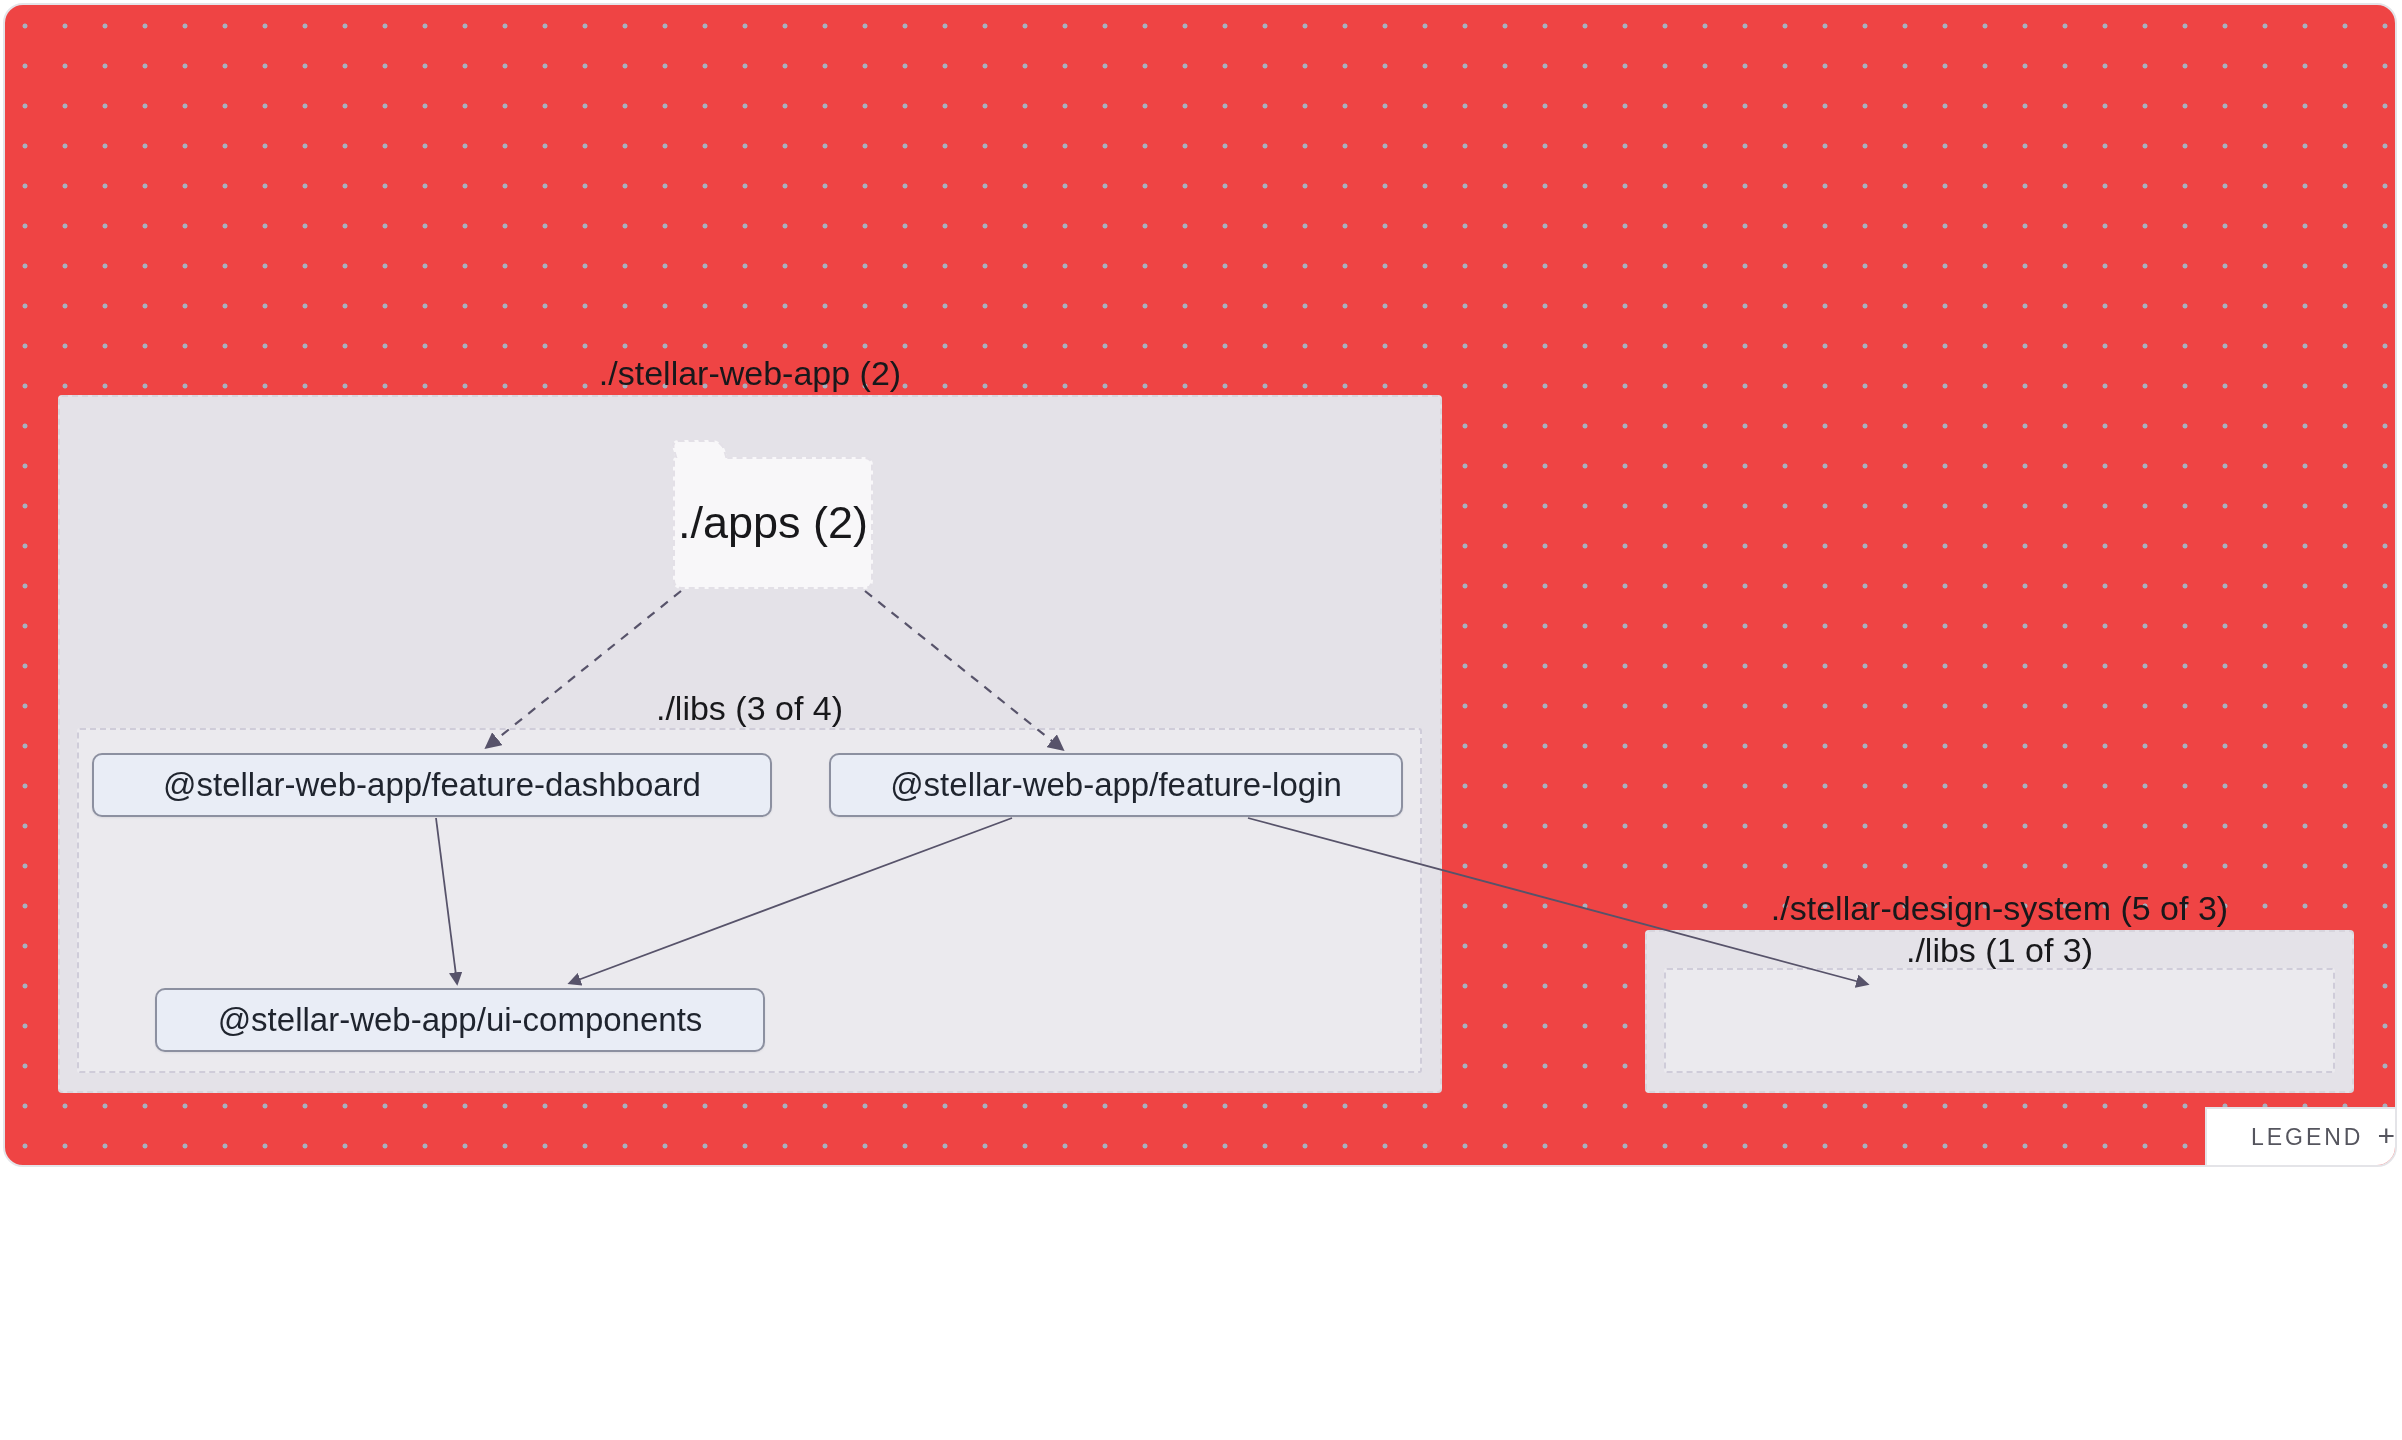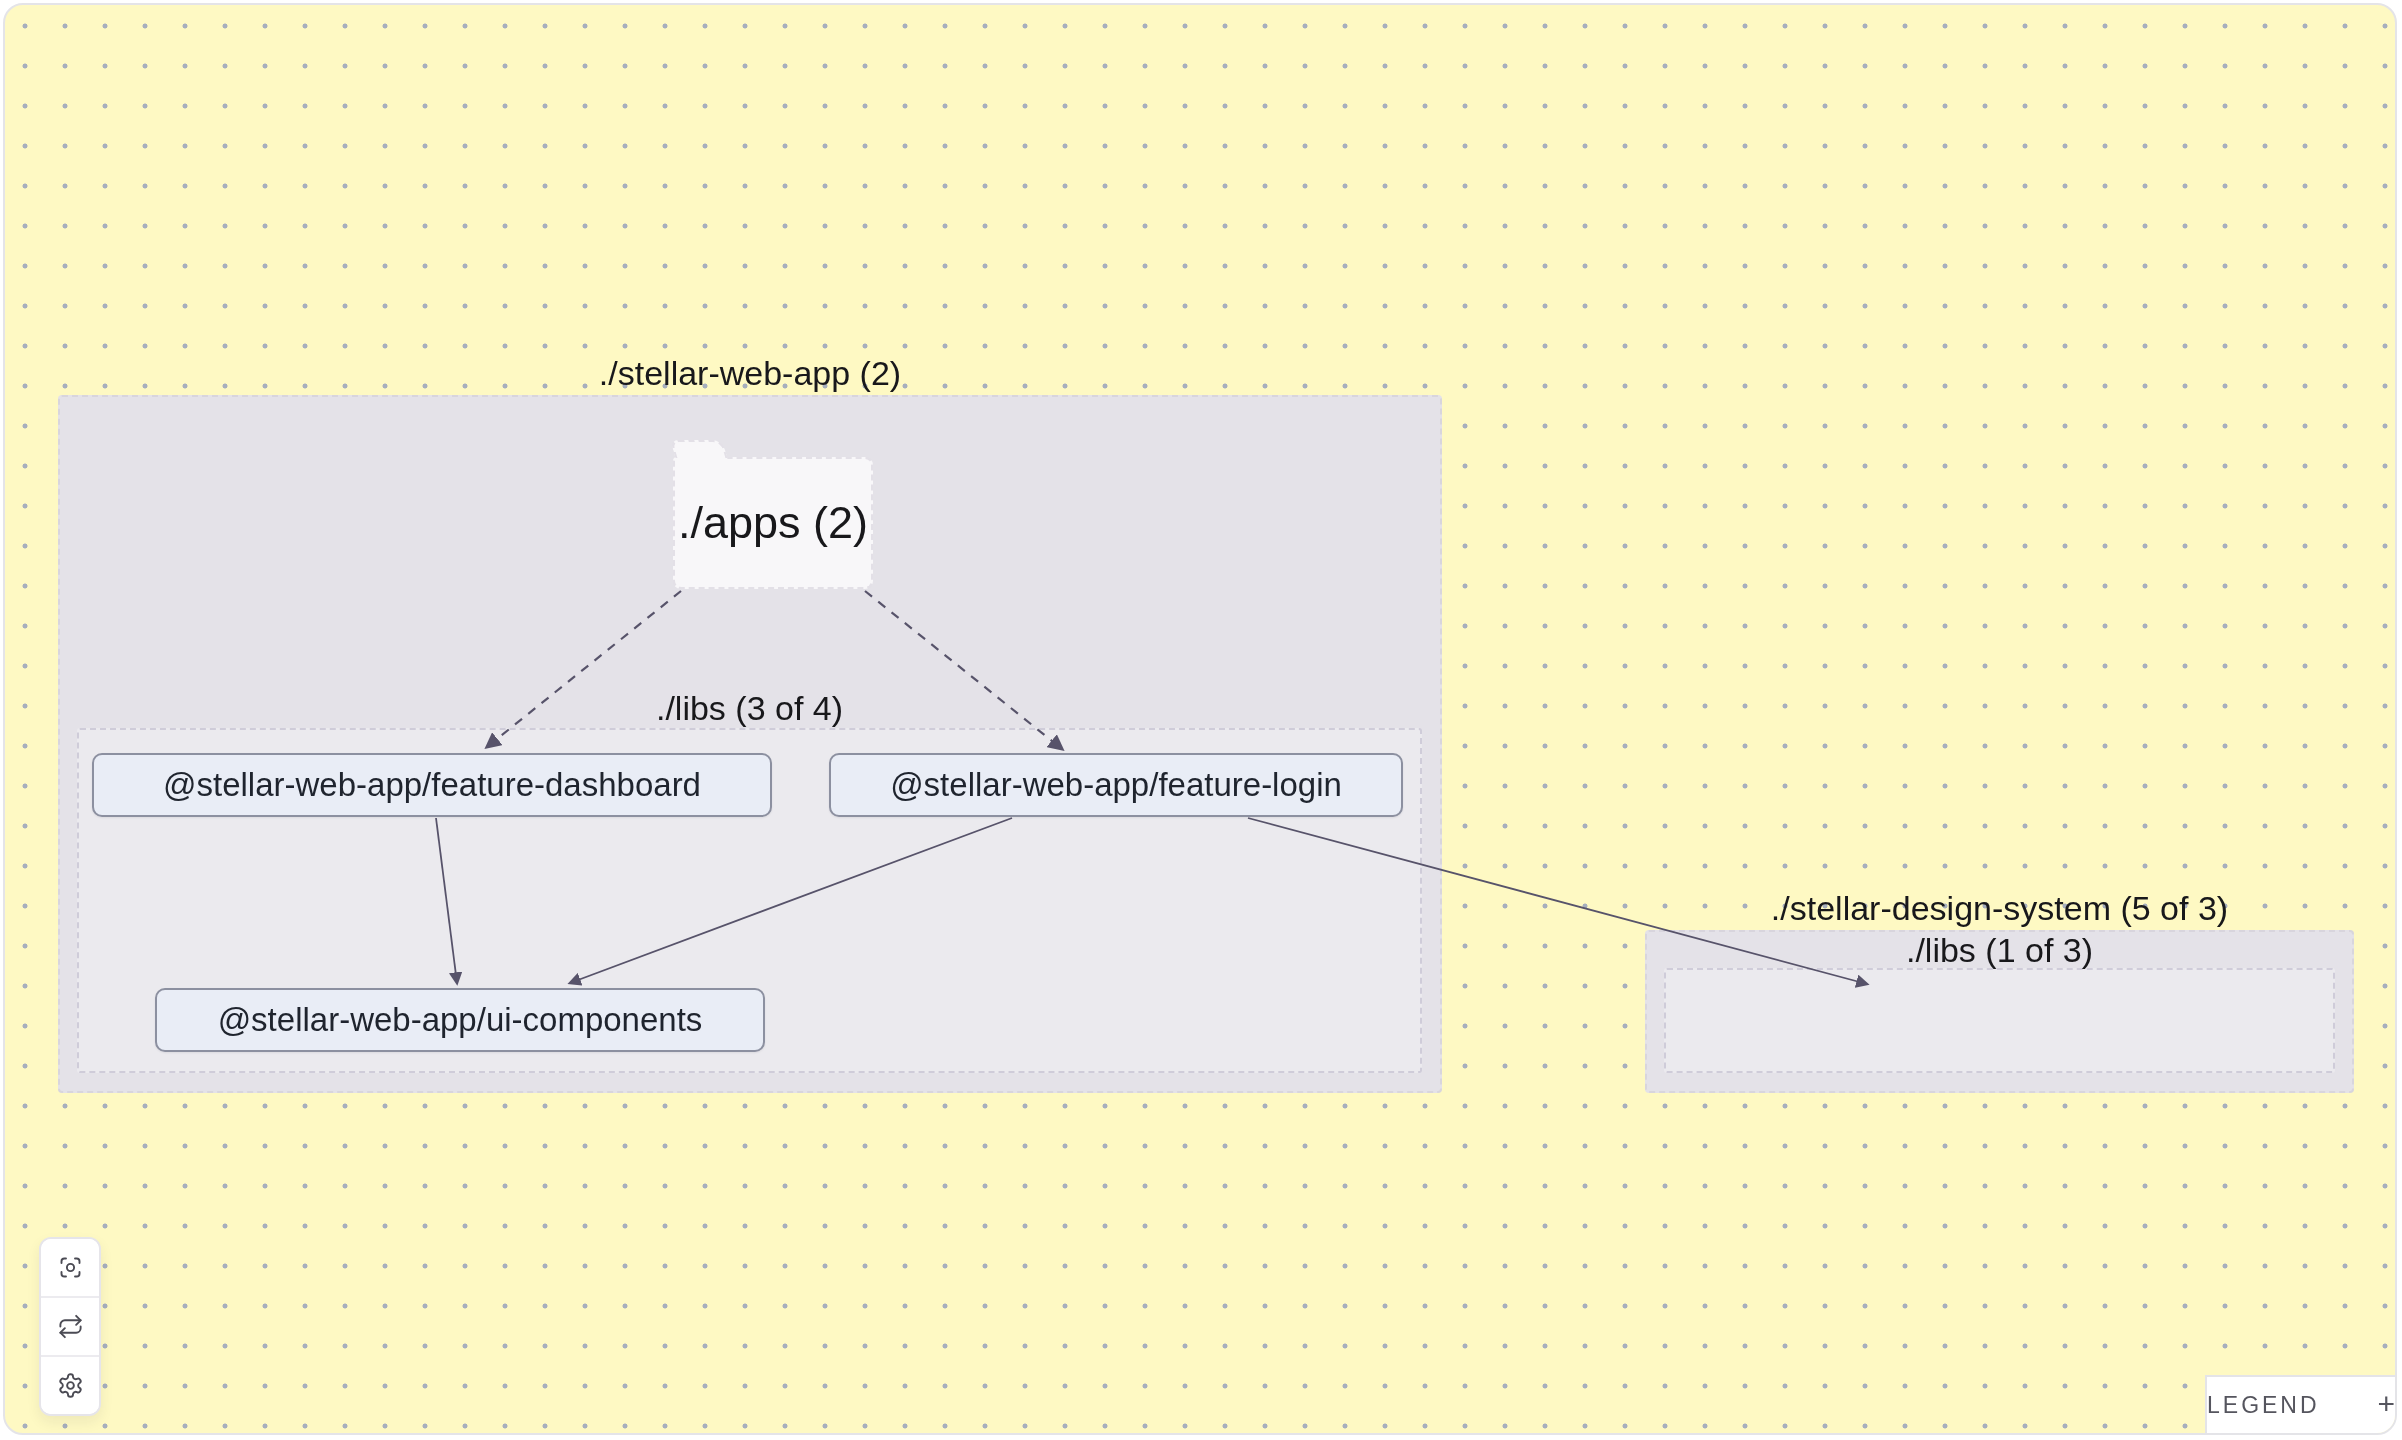--- a/index.html
+++ b/index.html
@@ -3,23 +3,23 @@
 <meta charset="utf-8">
 <style>
   html,body{margin:0;padding:0;background:#ffffff;}
   body{
     width:2402px;height:1440px;position:relative;overflow:hidden;
     font-family:"Liberation Sans",sans-serif;
     -webkit-font-smoothing:antialiased;
   }
   
   .canvas{
-    position:absolute;left:3px;top:3px;width:2394px;height:1432px;
+    position:absolute;left:3px;top:3px;width:2394px;height:1164px;
     border:2px solid #e4e4e8;border-radius:20px;overflow:hidden;
-    background:#fef9c3;box-sizing:border-box;
+    background:#ef4444;box-sizing:border-box;
   }
   .dots{
     position:absolute;inset:0;
     background-image:radial-gradient(circle,#a7afbd 2.2px,rgba(167,175,189,0) 2.8px);
     background-size:40px 40px;background-position:0px 1px;
   }
   
   .group{
     position:absolute;background:#e4e2e8;border:2px dashed #d8d5dd;
     border-radius:4px;box-sizing:border-box;
@@ -78,21 +78,21 @@
     all:unset;height:57px;display:flex;align-items:center;justify-content:center;
     color:#4b4b54;cursor:pointer;background:#fff;
   }
   .toolbar button + button{border-top:2px solid #ecebef;}
   .toolbar svg{width:27px;height:27px;stroke:#4b4b54;stroke-width:1.7;
     fill:none;stroke-linecap:round;stroke-linejoin:round;}
   
   .legend{
     position:absolute;right:0;bottom:0;width:190px;height:58px;z-index:10;
     background:#ffffff;border:2px solid #e4e4e8;border-right:none;border-bottom:none;
-    display:flex;align-items:center;justify-content:space-between;gap:14px;
+    display:flex;align-items:center;justify-content:flex-end;gap:14px;
     box-sizing:border-box;cursor:pointer;
   }
   .legend-text{font-size:23px;letter-spacing:3px;color:#55555e;}
   .legend-plus{font-size:30px;font-weight:300;color:#55555e;line-height:1;margin-top:-3px;}
 </style>
 </head>
 <body>
 
 <div class="canvas">
   <div class="dots"></div>

